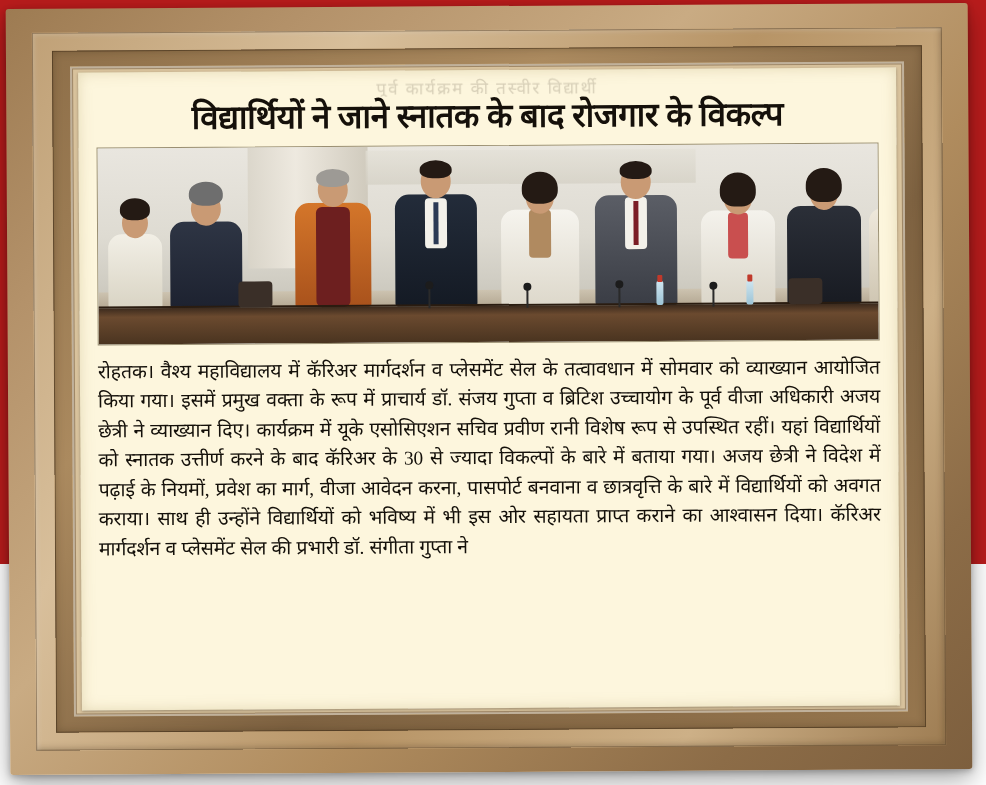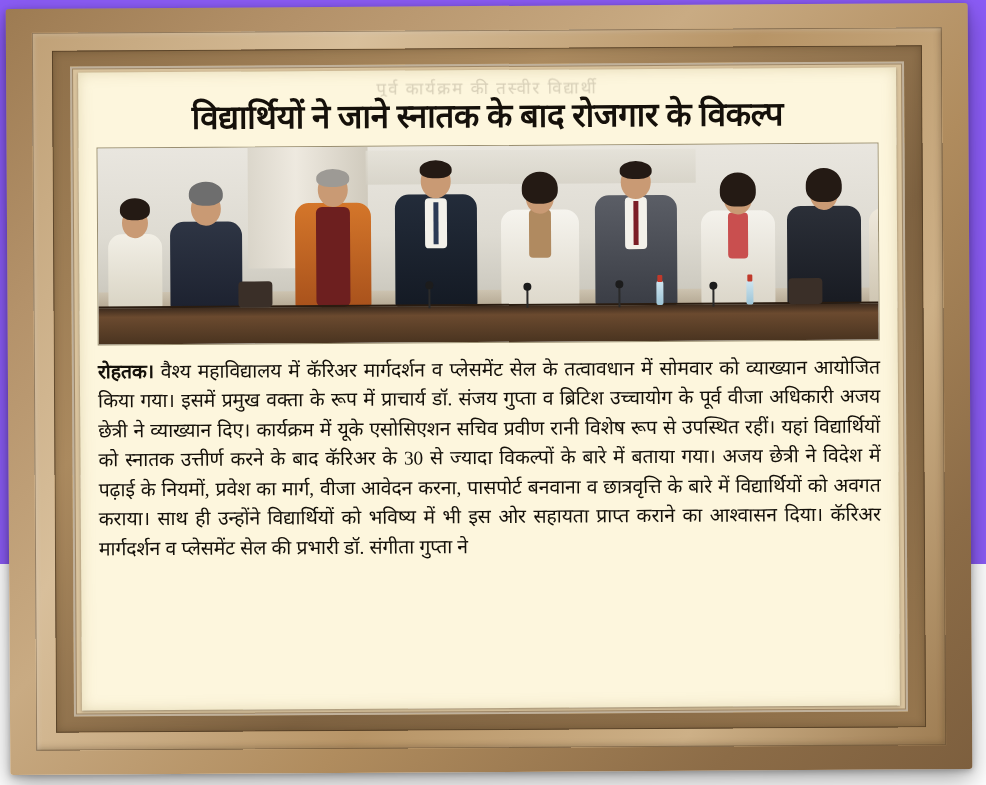--- a/index.html
+++ b/index.html
@@ -11,21 +11,21 @@
     width: 986px;
     height: 785px;
     font-family: "Liberation Serif", serif;
     overflow: hidden;
   }
 
   .scene {
     position: relative;
     width: 986px;
     height: 564px;
-    background: #8b5cf6;
+    background: #b91c1c;
   }
 
   
   .frame-outer {
     position: absolute;
     left: 8px;
     top: 6px;
     width: 962px;
     height: 766px;
     background: linear-gradient(135deg, #9d7b52 0%, #b4926a 18%, #c9ab83 40%, #b08c5e 62%, #8c6c47 85%, #7d5f3e 100%);
@@ -240,21 +240,21 @@
     margin: 0 8px;
     font-family: "Liberation Serif", serif;
     font-size: 19.4px;
     line-height: 1.52;
     color: #14100a;
     text-align: justify;
     text-justify: inter-word;
     letter-spacing: -0.1px;
     word-spacing: 0.5px;
   }
-  .body-text b { font-weight: bold; }
+  .body-text b { font-weight: normal; }
 </style>
 </head>
 <body>
 
 <div class="scene">
 
   <div class="frame-outer">
     <div class="frame-bevel-1"></div>
     <div class="frame-bevel-2"></div>
     <div class="frame-inner-lip"></div>

